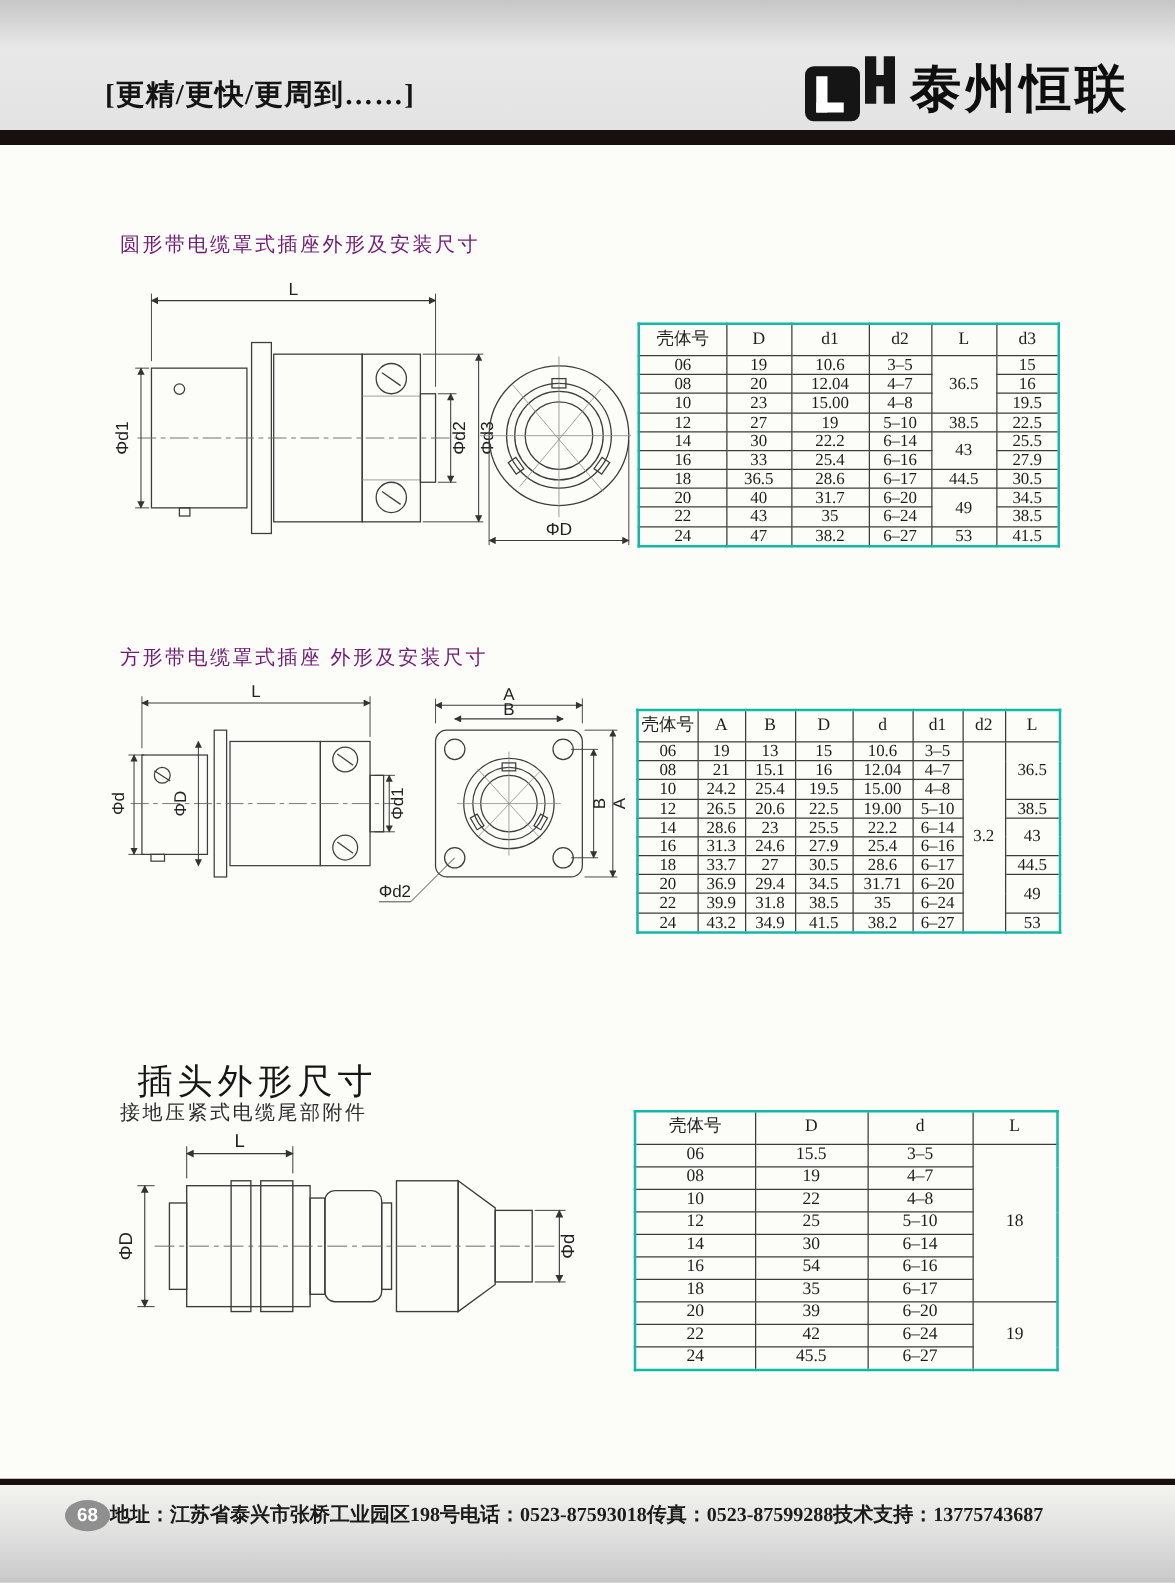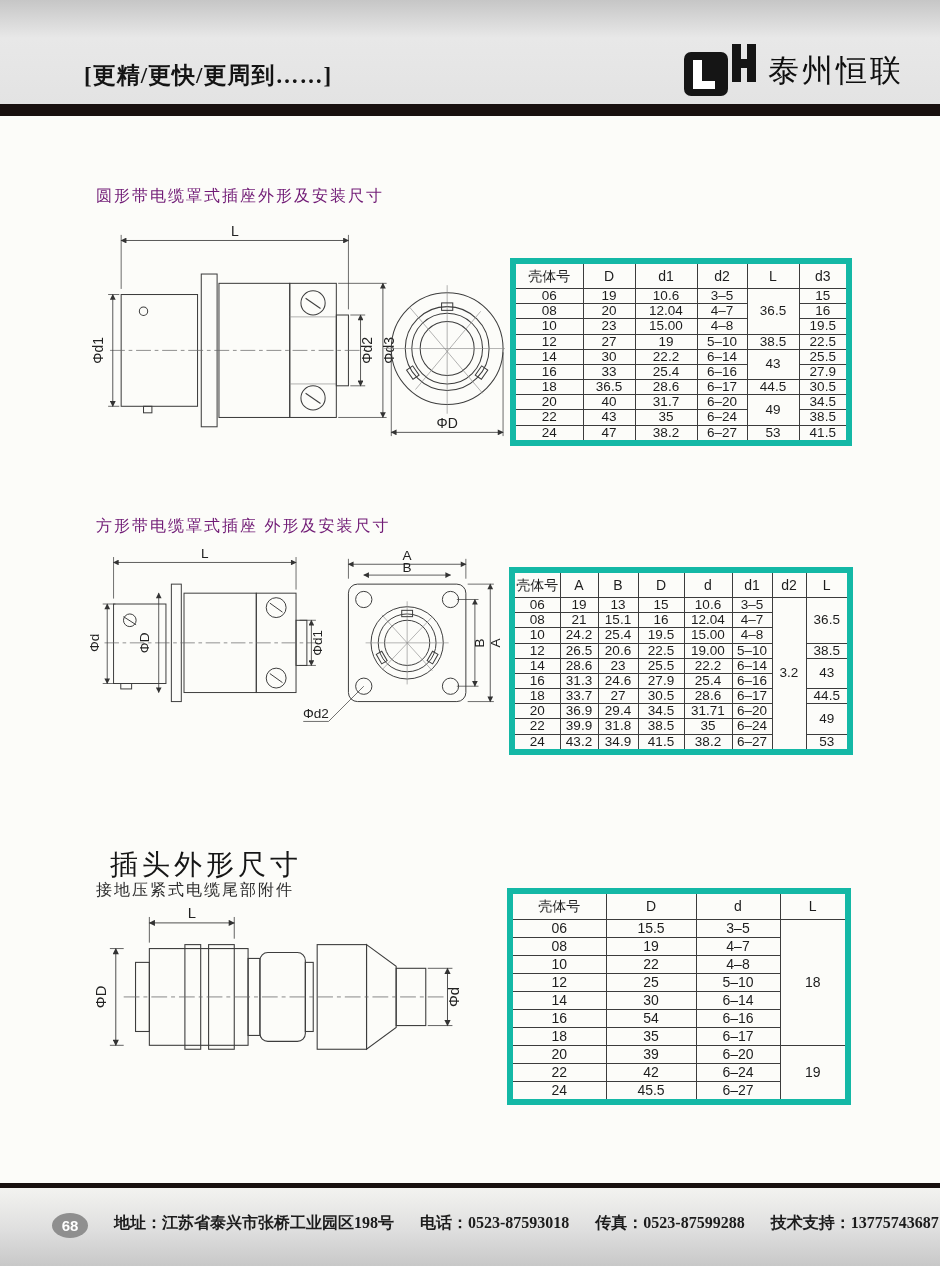--- a/index.html
+++ b/index.html
@@ -7,21 +7,21 @@
         overflow:hidden;font-family:"Liberation Sans",sans-serif;color:#1f1f1f;}
   
   .top-strip{position:absolute;top:0;left:0;width:940px;height:104px;
              background:linear-gradient(#c6c6c6,#e8e8e8 38px,#e3e3e3);}
   .bar{position:absolute;left:0;width:940px;background:#18100f;}
   .bar-top{top:104px;height:12px;}
   .bar-bottom{top:1183px;height:5px;}
   .slogan{position:absolute;top:60px;left:84px;font-family:"Liberation Serif",serif;
           font-weight:bold;font-size:23px;letter-spacing:1px;color:#141414;text-align:center;}
   .logo{position:absolute;top:44px;right:36px;display:flex;align-items:center;gap:10px;}
-  .logo-text{font-size:31px;font-weight:400;letter-spacing:3px;color:#0e0e0e;}
+  .logo-text{font-size:41px;font-weight:700;letter-spacing:3px;color:#0e0e0e;}
   
   .sec-title{position:absolute;font-family:Liberation Sans, sans-serif;font-size:16px;
              letter-spacing:2px;color:#701a75;}
   .t-s1{top:186px;left:96px;}
   .t-s2{top:516px;left:96px;}
   .s3-title{position:absolute;top:846px;left:110px;font-size:28px;font-weight:normal;
             letter-spacing:4px;color:#161616;}
   .s3-sub{position:absolute;top:880px;left:96px;font-family:"Liberation Serif",serif;
           font-size:16px;letter-spacing:2px;color:#2d2d2d;}
   
@@ -34,33 +34,33 @@
   .thin{stroke:#8a8a8a;stroke-width:0.7;fill:none;}
   .cl{stroke:#6a6a6a;stroke-width:0.8;fill:none;stroke-dasharray:16 4 4 4;}
   .dim{stroke:#3a3a3a;stroke-width:0.9;fill:none;}
   .ext{stroke:#3a3a3a;stroke-width:0.8;fill:none;}
   .dlabel{font-family:"Liberation Sans",sans-serif;font-size:15px;fill:#222;}
   
   .dim-table{position:absolute;border-collapse:collapse;table-layout:fixed;
              font-size:13.5px;color:#1d1d1d;background:transparent;}
   .dim-table th,.dim-table td{border:1px solid #3c3c3c;text-align:center;padding:0;
              font-weight:normal;line-height:1.05;}
-  .dim-table{border:6px solid #14b8a6;}
+  .dim-table{border:2px solid #14b8a6;font-family:Liberation Serif, serif;}
   .t1{left:510px;top:258px;width:336px;}
   .t2{left:509px;top:567px;width:338px;}
   .t3{left:507px;top:888px;width:338px;}
   .t1 thead th,.t2 thead th{height:24px;font-size:14px;}
   .t1 tbody td,.t2 tbody td{height:14px;}
   .t3 thead th{height:25px;font-size:14px;}
   .t3 tbody td{height:17px;font-size:14px;}
   
   .footer-strip{position:absolute;top:1188px;left:0;width:940px;height:78px;
                 background:linear-gradient(#f3f3f0,#dedede 55%,#c8c8c8);}
-  .footer-row{position:absolute;top:25px;left:52px;display:flex;
-              gap:26px;font-family:"Liberation Serif",serif;font-weight:bold;
+  .footer-row{position:absolute;top:12px;left:52px;display:flex;align-items:center;
+              font-family:"Liberation Serif",serif;font-weight:bold;
               font-size:16px;color:#1c1c1c;white-space:nowrap;}
   .page-badge{display:inline-block;width:36px;height:25px;border-radius:50%;
               background:#8f8f8f;color:#fff;text-align:center;line-height:25px;
               font-family:"Liberation Sans",sans-serif;font-size:15px;font-weight:bold;}
   .f-item b{font-weight:bold;}
 </style>
 </head>
 <body>
 
 <div class="page">

